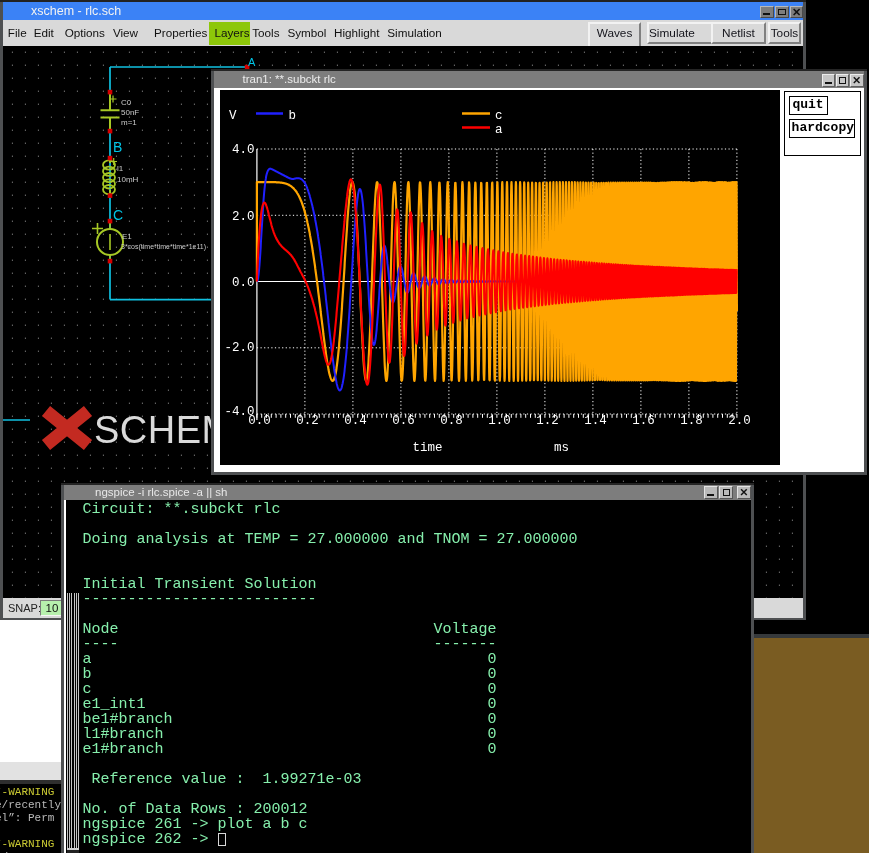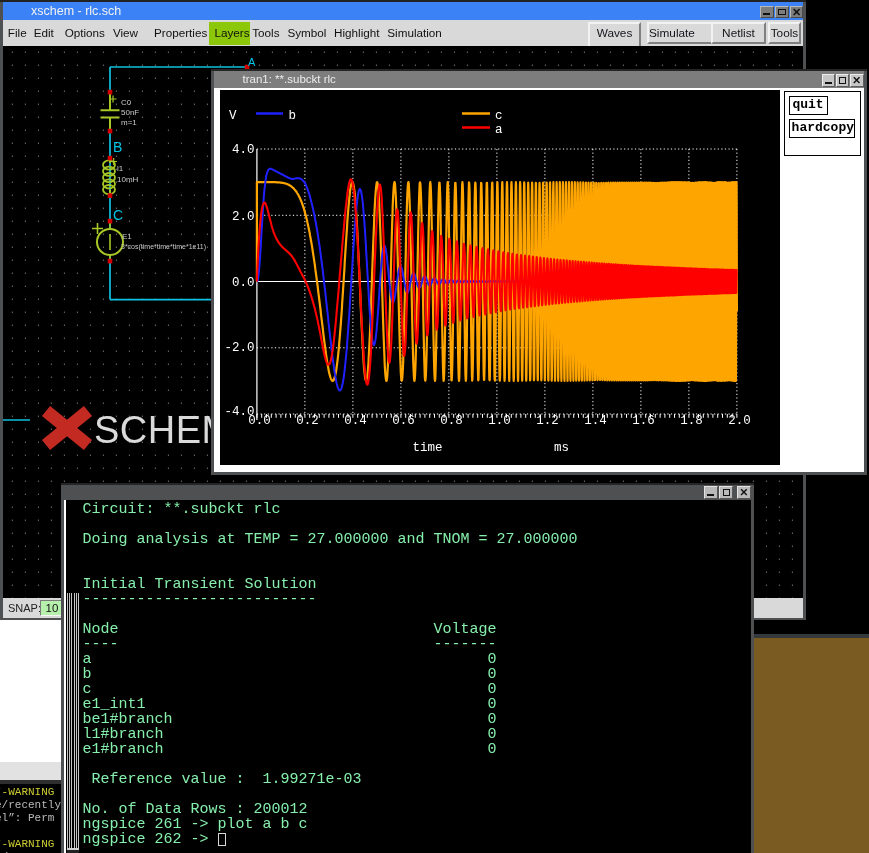--- a/index.html
+++ b/index.html
@@ -94,20 +94,23 @@
       <path d="M46 411 88 445 M88 411 46 445" stroke="#c32a21" stroke-width="13" fill="none"></path>
       <text x="94" y="443" fill="#dadada" font-size="38px" letter-spacing="0.5" font-family="Liberation Sans,sans-serif">SCHEM</text>
     </svg>
   </div>
 <div class="abs" style="left:3px;top:598px;width:800px;height:20px;background:#d9d9d9">
     <span class="abs" style="left:5px;top:0;height:20px;line-height:20px;font-size:11px;color:#222">SNAP:</span>
     <div class="abs" style="left:36.5px;top:2px;width:25px;height:16px;background:#b7f0ad;border-top:1px solid #7a7a7a;border-left:1px solid #7a7a7a;border-right:1px solid #f5f5f5;border-bottom:1px solid #f5f5f5;font-size:11.5px;line-height:14px;color:#111;padding-left:5px">10</div>
   </div>
 <div class="abs" style="left:61px;top:483px;width:693px;height:370px;background:#4e5052">
     <div class="abs" style="left:0;top:0;width:693px;height:2px;background:#252525"></div>
+    <div class="abs" style="left:3px;top:2px;width:687px;height:15px;background:#7d7d7d;color:#e8e8e8;font-size:11.5px;line-height:15px">
+      <span style="position:absolute;left:31px">ngspice -i rlc.spice -a || sh</span>
+    </div>
     <div class="abs" style="left:643px;top:3px;width:14px;height:13px;background:#b9b9b9;border-top:1px solid #e3e3e3;border-left:1px solid #e3e3e3;border-right:1px solid #555;border-bottom:1px solid #555">
       <div class="abs" style="left:2px;bottom:2px;width:7px;height:2px;background:#111"></div>
     </div>
     <div class="abs" style="left:658px;top:3px;width:14px;height:13px;background:#b9b9b9;border-top:1px solid #e3e3e3;border-left:1px solid #e3e3e3;border-right:1px solid #555;border-bottom:1px solid #555">
       <div class="abs" style="left:2.5px;top:2px;right:2.5px;bottom:2px;border:1.5px solid #111"></div>
     </div>
     <div class="abs" style="left:676px;top:3px;width:14px;height:13px;background:#b9b9b9;border-top:1px solid #e3e3e3;border-left:1px solid #e3e3e3;border-right:1px solid #555;border-bottom:1px solid #555">
       <div class="abs" style="left:0;top:-1.5px;width:100%;text-align:center;font-size:10.5px;font-weight:bold;color:#111">✕</div>
     </div>
     <div class="abs" style="left:3px;top:17px;width:687px;height:353px;background:#000"></div>

